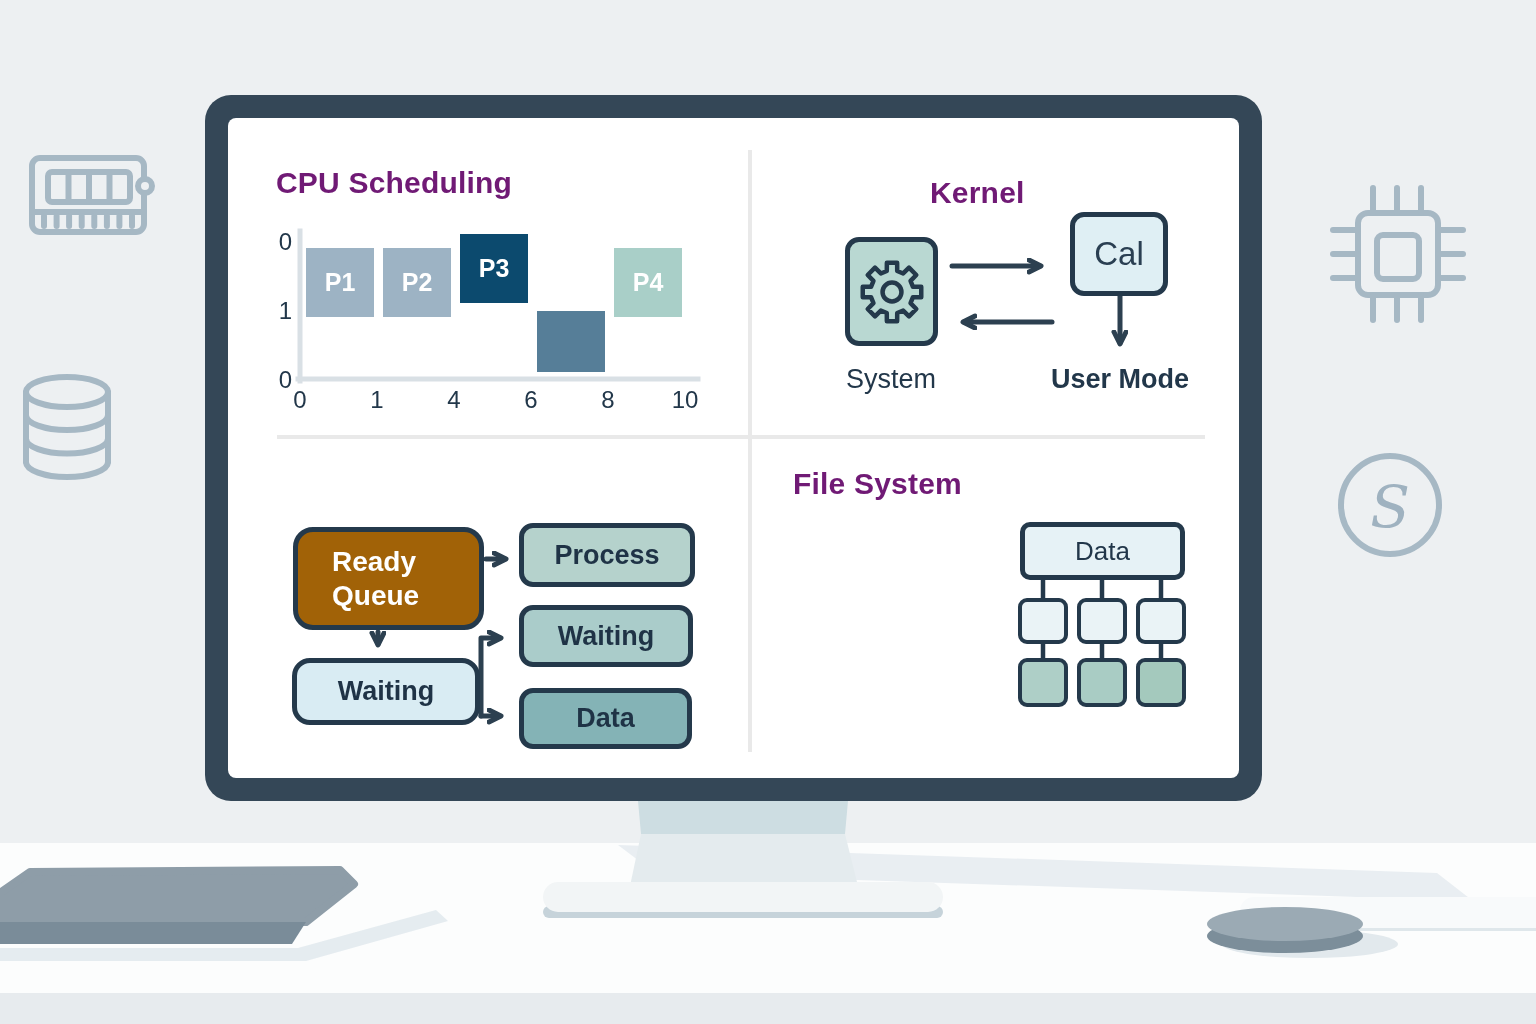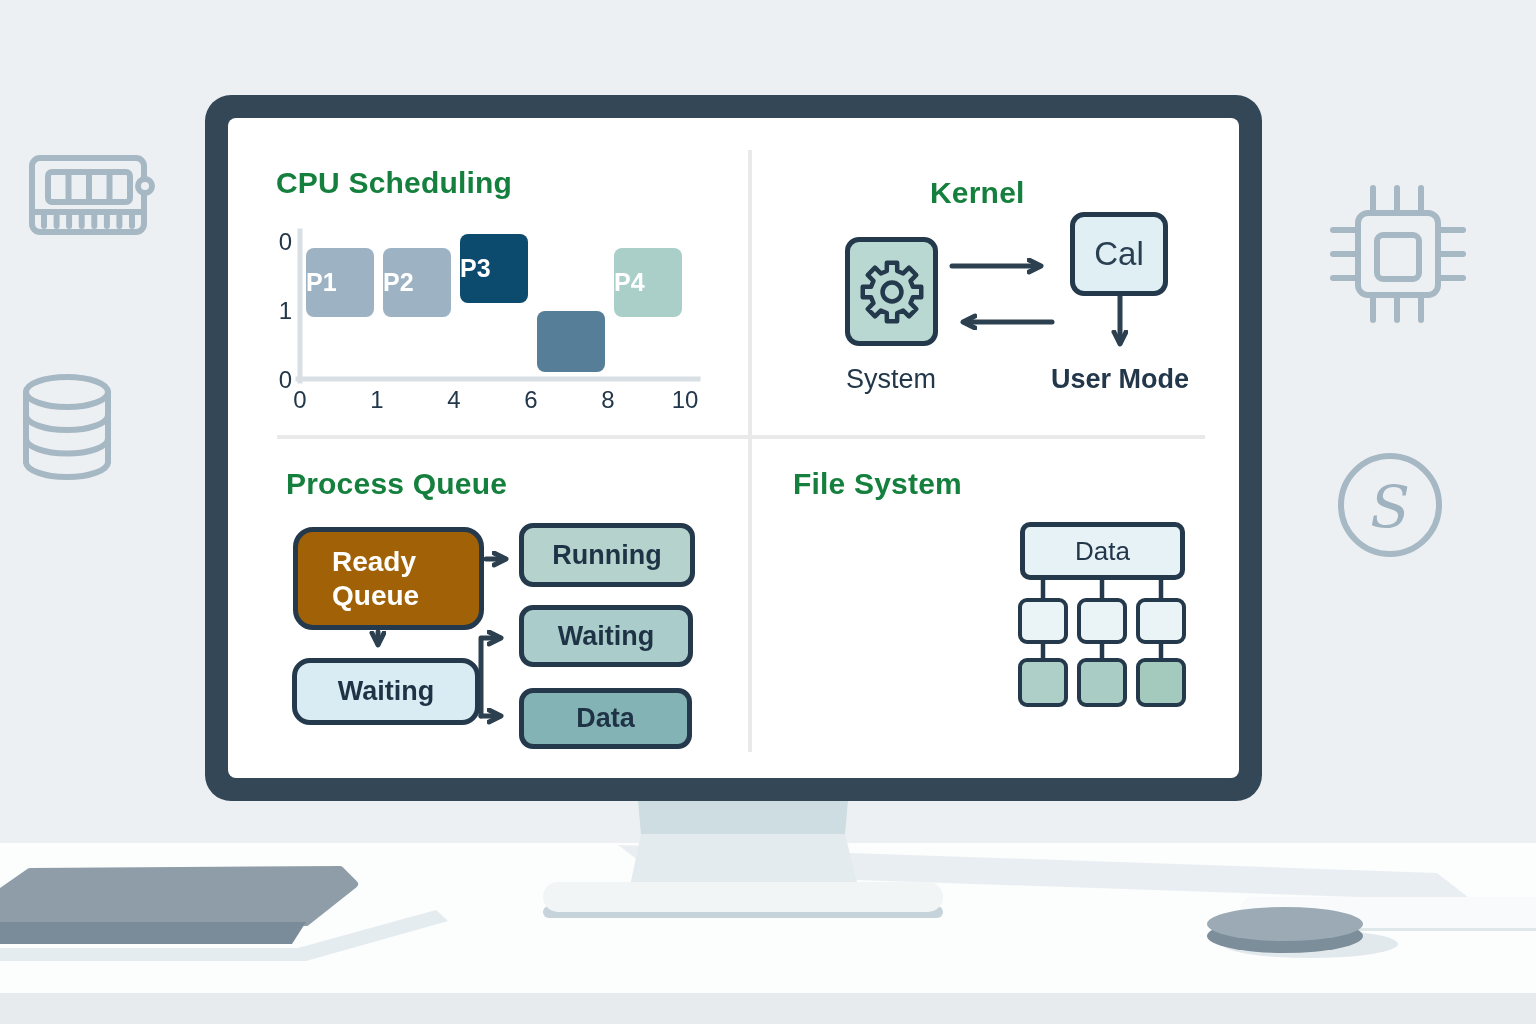--- a/index.html
+++ b/index.html
@@ -7,25 +7,25 @@
   body { font-family:"Liberation Sans","DejaVu Sans",sans-serif; }
   .scene { position:relative; width:1536px; height:1024px; background:#edf0f2; overflow:hidden; }
   svg.layer { position:absolute; left:0; top:0; pointer-events:none; }
 
   
   .monitor { position:absolute; left:205px; top:95px; width:1057px; height:706px;
              background:#344757; border-radius:26px; }
   .screen  { position:absolute; left:23px; top:23px; width:1011px; height:660px;
              background:#ffffff; border-radius:8px; overflow:hidden; }
 
-  .panel-title { position:absolute; font-size:30px; font-weight:600; color:#15803d; letter-spacing:.2px; }
+  .panel-title { position:absolute; font-size:30px; font-weight:600; color:#701a75; letter-spacing:.2px; }
 
   
   .gantt-host { position:absolute; left:0; top:0; width:100%; height:100%; }
-  .gbar { position:absolute; border-radius:8px; display:flex; align-items:center; }
+  .gbar { position:absolute; border-radius:0; display:flex; align-items:center; justify-content:center; }
   .gbar span { color:#ffffff; font-size:25px; font-weight:600; }
   .gtick { position:absolute; transform:translateX(-50%); font-size:24px; font-weight:500; color:#22374a; }
   .gytick { position:absolute; width:34px; text-align:right; transform:translateY(-50%);
             font-size:24px; font-weight:500; color:#22374a; }
 
   
   .dbox { position:absolute; border:5px solid #24394b; display:flex; align-items:center;
           justify-content:center; color:#1f3346; font-size:27px; font-weight:600; }
   .lbl  { position:absolute; text-align:center; color:#22374a; font-size:27px; font-weight:500; }
 
@@ -177,21 +177,20 @@
           <line x1="874" y1="462" x2="874" y2="480"></line>
           <line x1="933" y1="462" x2="933" y2="480"></line>
           <line x1="815" y1="526" x2="815" y2="540"></line>
           <line x1="874" y1="526" x2="874" y2="540"></line>
           <line x1="933" y1="526" x2="933" y2="540"></line>
         </g>
       </svg>
 
       <div class="panel-title" style="left:48px; top:48px;">CPU Scheduling</div>
       <div class="panel-title" style="left:658px; top:58px;margin-left:44px;">Kernel</div>
-      <div class="panel-title" style="left:58px; top:349px;">Process Queue</div>
       <div class="panel-title" style="left:565px; top:349px;">File System</div>
 
       <div class="gantt-host">
           <div class="gbar" style="left: 78px; width: 68px; top: 130px; height: 69px; background: rgb(157, 179, 196);">
             <span>P1</span>
           </div>
           <div class="gbar" style="left: 155px; width: 68px; top: 130px; height: 69px; background: rgb(157, 179, 196);">
             <span>P2</span>
           </div>
           <div class="gbar" style="left: 232px; width: 68px; top: 116px; height: 69px; background: #0c4a6e;">
@@ -224,21 +223,21 @@
       <div class="dbox cal-box" style="left: 842px; top: 94px; width: 98px; height: 84px; background: rgb(223, 239, 244); border-radius: 14px;">
         <span>Cal</span>
       </div>
       <div class="lbl" style="left:588px; top:246px; width:150px;">System</div>
       <div class="lbl" style="left:806px; top:246px; width:172px;font-weight:bold;">User Mode</div>
 
       <div class="dbox ready-box" style="left: 65px; top: 409px; width: 191px; height: 103px; background: #a16207;">
         <span>Ready Queue</span>
       </div>
       <div class="dbox pq-box" style="left: 291px; top: 405px; width: 176px; height: 64px; background: rgb(181, 210, 204);">
-        <span>Running</span>
+        <span>Process</span>
       </div>
       <div class="dbox pq-box" style="left: 291px; top: 487px; width: 174px; height: 62px; background: rgb(170, 204, 202);">
         <span>Waiting</span>
       </div>
       <div class="dbox pq-box" style="left: 291px; top: 570px; width: 173px; height: 61px; background: rgb(132, 179, 182);">
         <span>Data</span>
       </div>
       <div class="dbox pq-box" style="left: 64px; top: 540px; width: 188px; height: 67px; border-radius: 18px; background: rgb(217, 236, 243);">
         <span>Waiting</span>
       </div>

